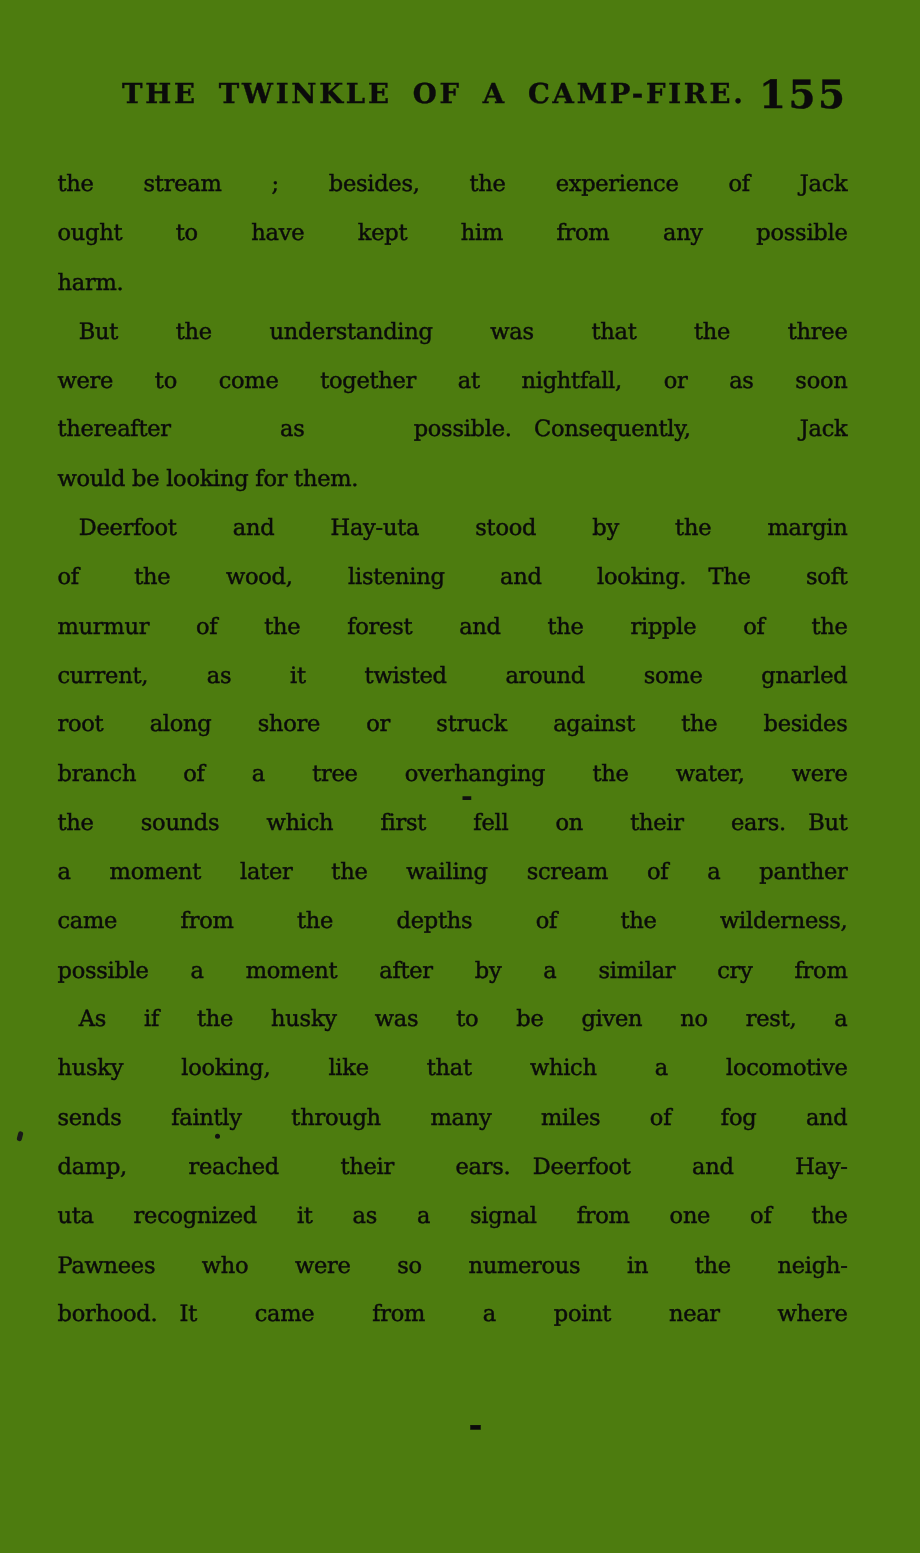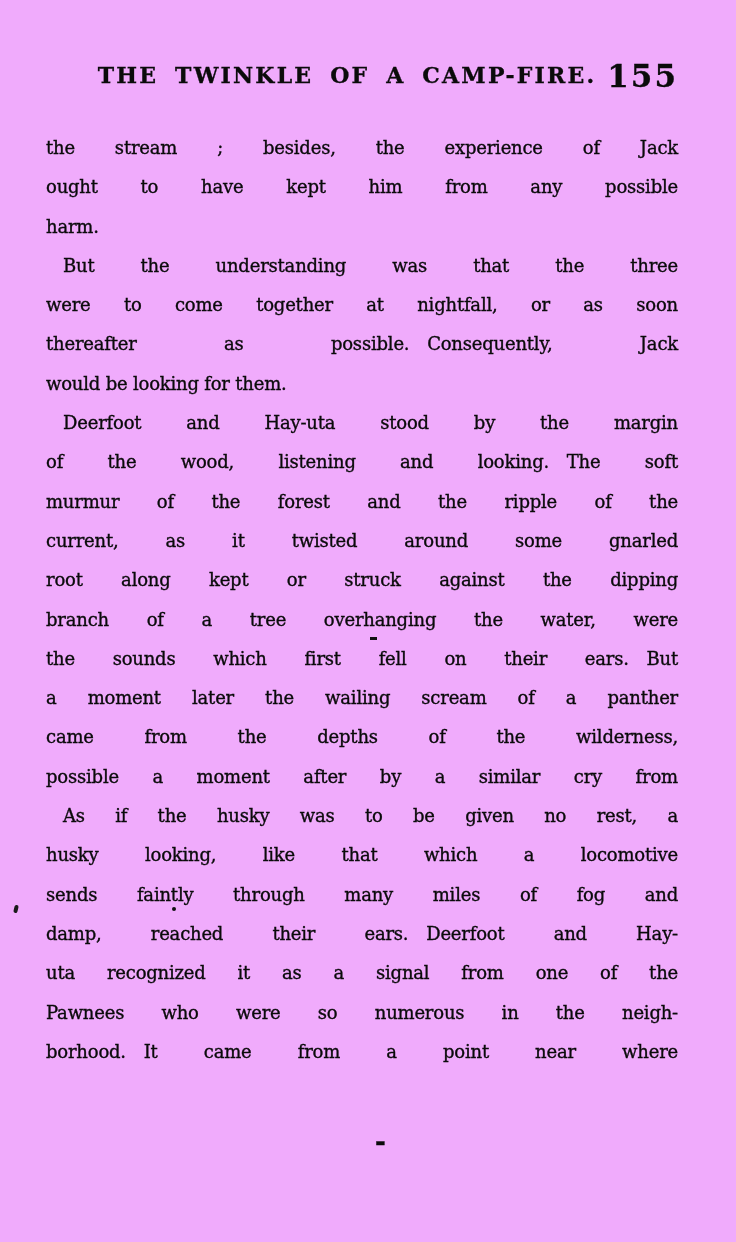--- a/index.html
+++ b/index.html
@@ -11,21 +11,21 @@
     width: 736px;
     height: 1242px;
     position: relative;
     overflow: hidden;
     font-family: "DejaVu Serif", "Liberation Serif", serif;
     color: #0b0b0b;
   }
   .page {
     position: absolute;
     inset: 0;
-    background: #f0abfc;
+    background: #4d7c0f;
   }
   
   .running-header {
     position: absolute;
     top: 0;
     left: 46px;
     right: 58px;
     height: 110px;
   }
   .header-title {
@@ -128,21 +128,21 @@
     <div class="line">ought to have kept him from any possible</div>
     <div class="line pend">harm.</div>
     <div class="line ind">But the understanding was that the three</div>
     <div class="line">were to come together at nightfall, or as soon</div>
     <div class="line">thereafter as possible. Consequently, Jack</div>
     <div class="line pend">would be looking for them.</div>
     <div class="line ind">Deerfoot and Hay-uta stood by the margin</div>
     <div class="line">of the wood, listening and looking. The soft</div>
     <div class="line">murmur of the forest and the ripple of the</div>
     <div class="line">current, as it twisted around some gnarled</div>
-    <div class="line">root along kept or struck against the dipping</div>
+    <div class="line">root along shore or struck against the besides</div>
     <div class="line">branch of a tree overhanging the water, were</div>
     <div class="line">the sounds which first fell on their ears. But</div>
     <div class="line">a moment later the wailing scream of a panther</div>
     <div class="line">came from the depths of the wilderness,</div>
     <div class="line">possible a moment after by a similar cry from</div>
     <div class="line ind">As if the husky was to be given no rest, a</div>
     <div class="line">husky looking, like that which a locomotive</div>
     <div class="line">sends faintly through many miles of fog and</div>
     <div class="line">damp, reached their ears. Deerfoot and Hay-</div>
     <div class="line">uta recognized it as a signal from one of the</div>

